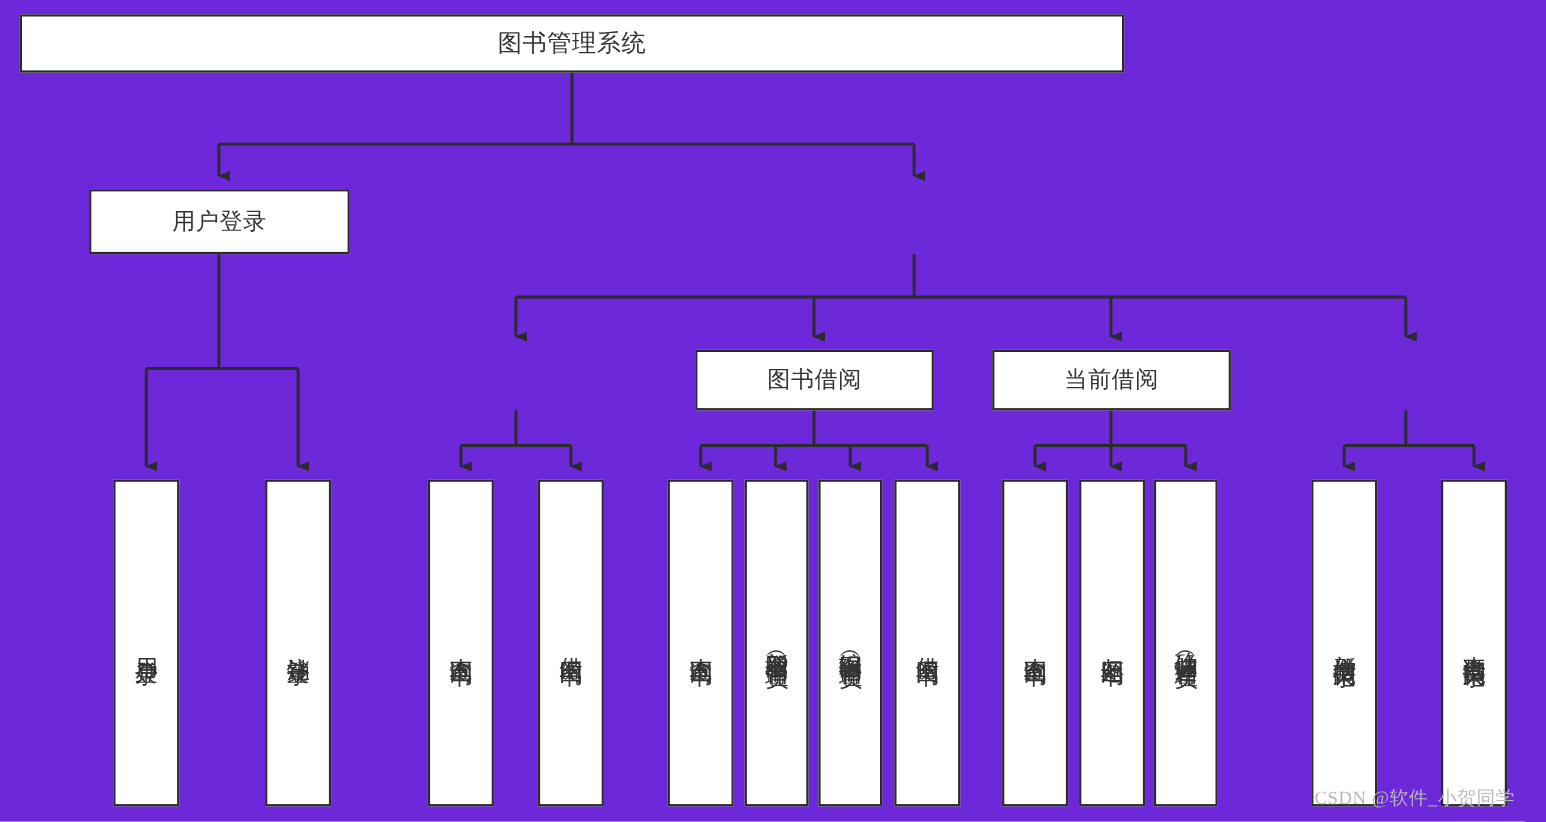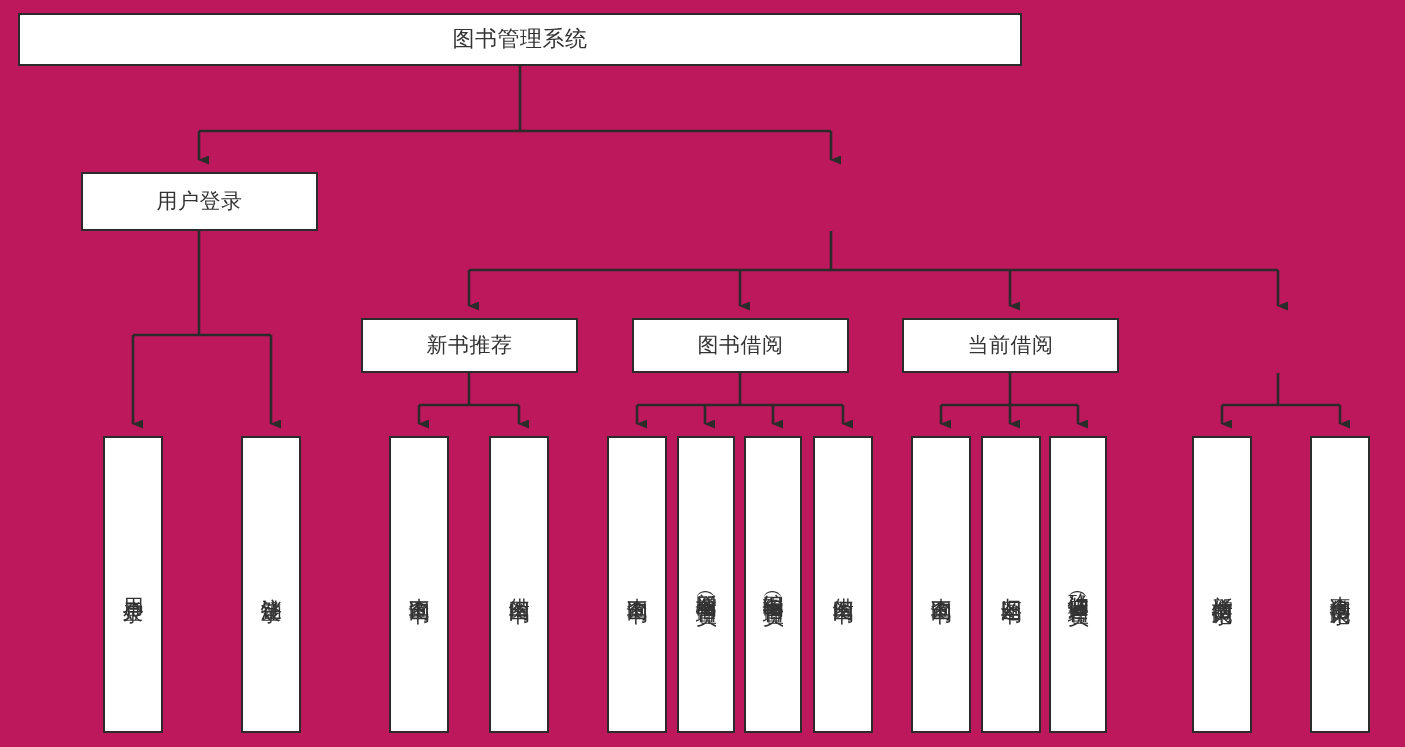--- a/index.html
+++ b/index.html
@@ -7,21 +7,21 @@
     padding: 0;
     background: #ffffff;
   }
   body {
     font-family: "DejaVu Sans", "Liberation Sans", sans-serif;
   }
   #canvas {
     position: relative;
     width: 1405px;
     height: 747px;
-    background: #be185d;
+    background: #6d28d9;
     overflow: hidden;
     font-family: Liberation Serif, serif;
   }
   svg.wires {
     position: absolute;
     left: 0;
     top: 0;
     width: 1405px;
     height: 747px;
     pointer-events: none;
@@ -127,23 +127,20 @@
 
   <div class="node node-h node-root" style="left:18px; top:13px; width:1004px; height:53px;">
     <span class="lbl">图书管理系统</span>
   </div>
 
   <div class="node node-h" style="left:81px; top:172px; width:237px; height:59px;">
     <span class="lbl">用户登录</span>
   </div>
 
 
-  <div class="node node-h" style="left:361px; top:318px; width:217px; height:55px;">
-    <span class="lbl">新书推荐</span>
-  </div>
 
   <div class="node node-h" style="left:632px; top:318px; width:217px; height:55px;">
     <span class="lbl">图书借阅</span>
   </div>
 
   <div class="node node-h" style="left:902px; top:318px; width:217px; height:55px;">
     <span class="lbl">当前借阅</span>
   </div>
 
 
@@ -192,14 +189,15 @@
   </div>
 
   <div class="node node-v" style="left:1192px; top:436px; width:60px; height:297px;">
     <span class="lbl">新增借阅记录</span>
   </div>
 
   <div class="node node-v" style="left:1310px; top:436px; width:60px; height:297px;">
     <span class="lbl">查询借阅记录</span>
   </div>
 
+  <div class="watermark" style="left:1195px; top:714px;">CSDN @软件_小贺同学</div>
 
 </div>
 
 </body></html>

